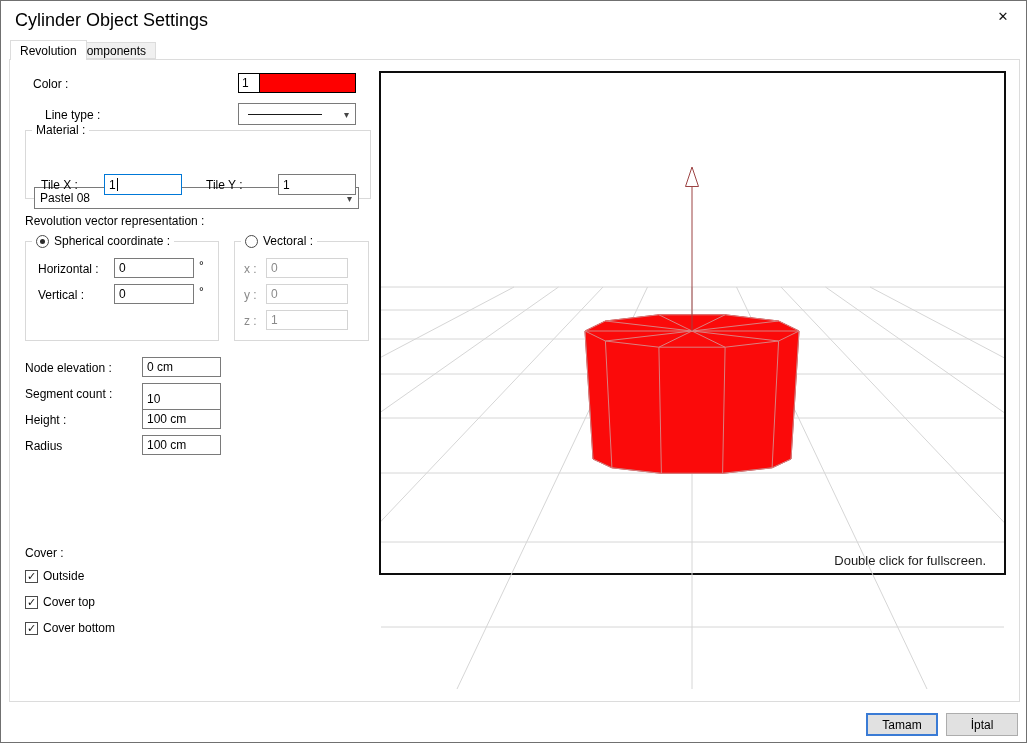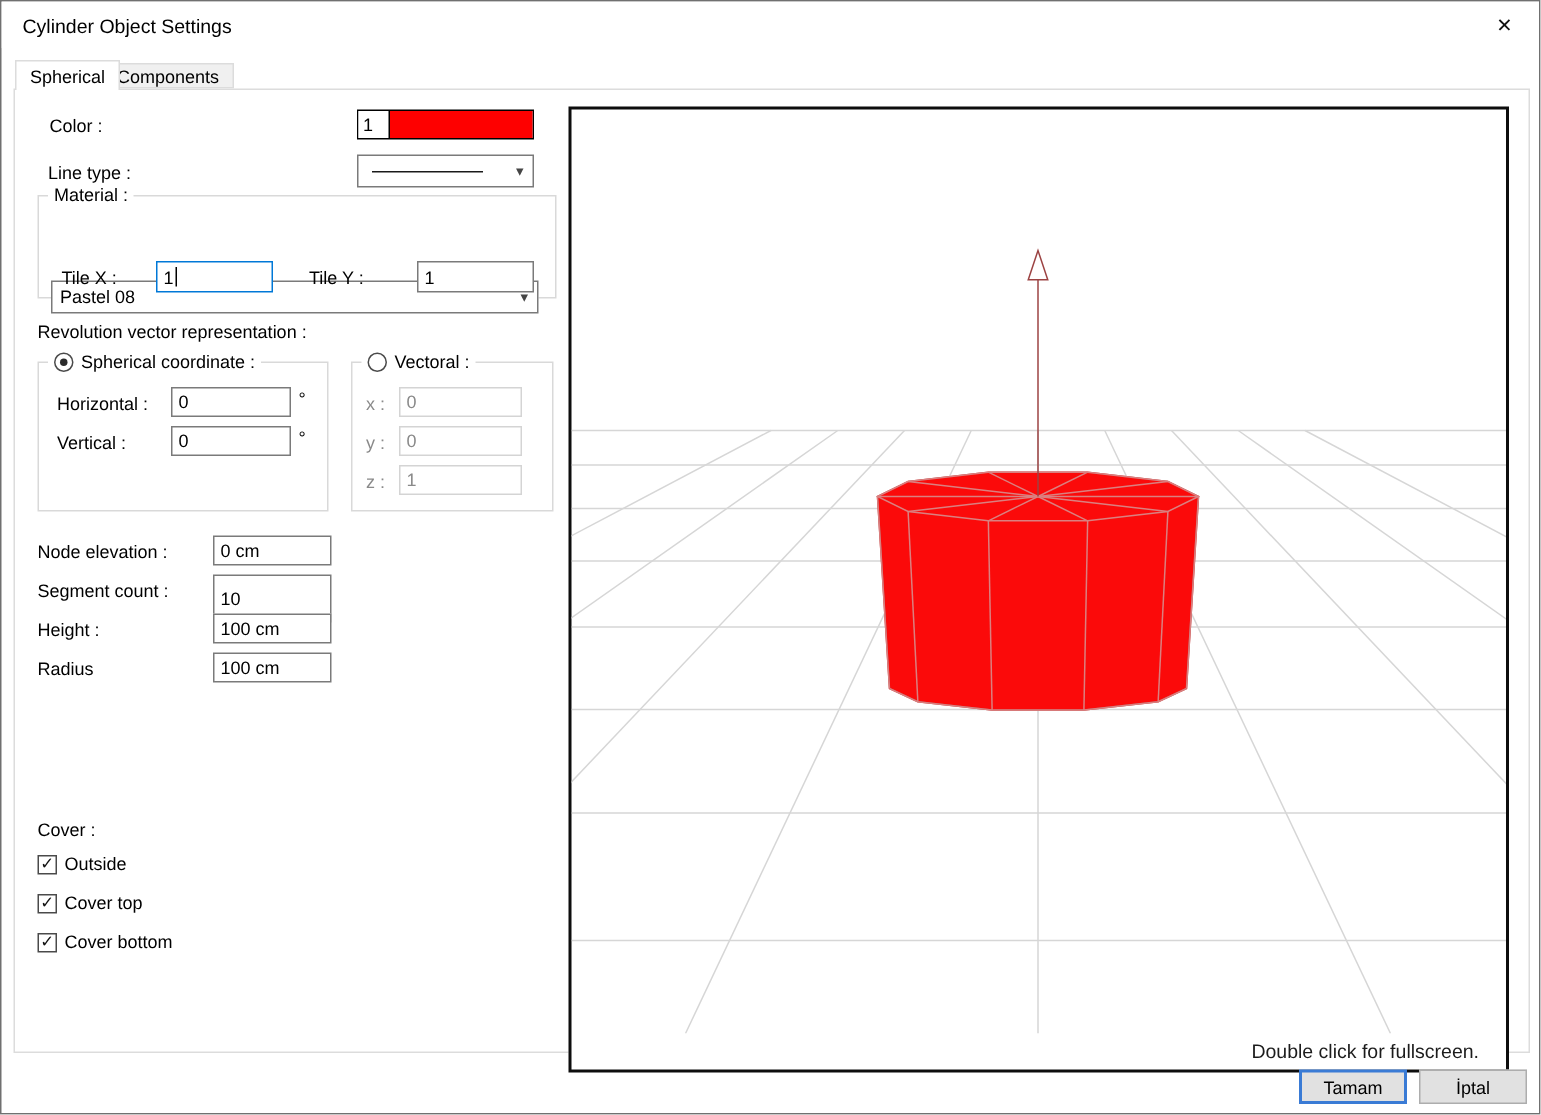--- a/index.html
+++ b/index.html
@@ -2,21 +2,21 @@
 <html><head>
 <meta charset="utf-8">
 <style>
   * { margin:0; padding:0; box-sizing:border-box; }
   html,body { background:#cfcfcf; font-family:"Liberation Sans","DejaVu Sans",sans-serif; }
   .dialog{ position:relative; width:1027px; height:743px; background:#fff;
            border:1px solid #707070; font-size:12px; color:#000; overflow:hidden; }
 
   
   .titlebar{ position:absolute; left:0; top:0; right:0; height:31px; background:#fff; }
-  .title{ position:absolute; left:14px; top:9px; font-size:13px; white-space:nowrap; }
+  .title{ position:absolute; left:14px; top:9px; font-size:18px; white-space:nowrap; }
   .close-btn{ position:absolute; right:0; top:0; width:46px; height:31px; display:flex;
               align-items:center; justify-content:center; font-size:13px; color:#111; cursor:pointer; }
 
   
   .tab{ position:absolute; display:flex; align-items:center; justify-content:center;
         border:1px solid #dcdcdc; background:#f0f0f0; padding:0 9px; font-size:12px; }
   .tab.active{ background:#fff; border-bottom:none; z-index:3; }
   .panel{ position:absolute; left:8px; top:58px; width:1011px; height:643px;
           border:1px solid #dcdcdc; background:#fff; z-index:0; }
 
@@ -45,21 +45,21 @@
                white-space:nowrap; display:flex; align-items:center; gap:5px; z-index:2; }
 
   .radio{ width:13px; height:13px; border:1px solid #4a4a4a; border-radius:50%; background:#fff;
           display:inline-flex; align-items:center; justify-content:center; flex:0 0 auto; }
   .radio .dot{ width:5px; height:5px; border-radius:50%; background:#2b2b2b; }
 
   .checkrow{ position:absolute; display:flex; align-items:center; gap:5px; z-index:2; }
   .checkbox{ width:13px; height:13px; border:1px solid #4a4a4a; background:#fff; display:flex;
              align-items:center; justify-content:center; font-size:11px; line-height:11px; color:#111; }
 
-  .preview{ position:absolute; left:378px; top:70px; width:627px; height:644px;
+  .preview{ position:absolute; left:378px; top:70px; width:627px; height:504px;
             border:2px solid #0d0d0d; background:#fff; z-index:2; }
   .preview svg{ display:block; }
   .hint{ position:absolute; right:18px; bottom:5px; font-size:13px; color:#1c1c1c; white-space:nowrap; }
 
   .btn{ position:absolute; width:72px; height:23px; background:#e1e1e1; border:1px solid #adadad;
         display:flex; align-items:center; justify-content:center; font-size:12px; cursor:pointer; z-index:2; }
   .btn.default{ border:2px solid #3a7bd5; }
 </style>
 </head>
 <body>
@@ -67,34 +67,34 @@
 <div class="dialog">
 
   <div class="titlebar">
     <span class="title">Cylinder Object Settings</span>
     <div class="close-btn">
       <span>✕</span>
     </div>
   </div>
 
   <div class="tab active" style="left:9px; top:39px; height:20px;">
-    <span>Spherical</span>
+    <span>Revolution</span>
   </div>
   <div class="tab" style="left:67px; top:41px; height:17px;">
     <span>Components</span>
   </div>
   <div class="panel"></div>
 
   <span class="label" style="left:32px; top:76px;">Color :</span>
   <div class="colorctl">
     <span class="idx">1</span>
     <span class="swatch"></span>
   </div>
 
-  <span class="label" style="left:31px; top:107px;">Line type :</span>
+  <span class="label" style="left:44px; top:107px;">Line type :</span>
   <div class="combo" style="left:237px; top:102px; width:118px; height:22px;">
     <span class="line-sample"></span>
     <span class="chev">▾</span>
   </div>
 
   <div class="groupbox" style="left:24px; top:129px; width:346px; height:69px;">
     <div class="gb-caption">
       <span>Material :</span>
     </div>
   </div>

